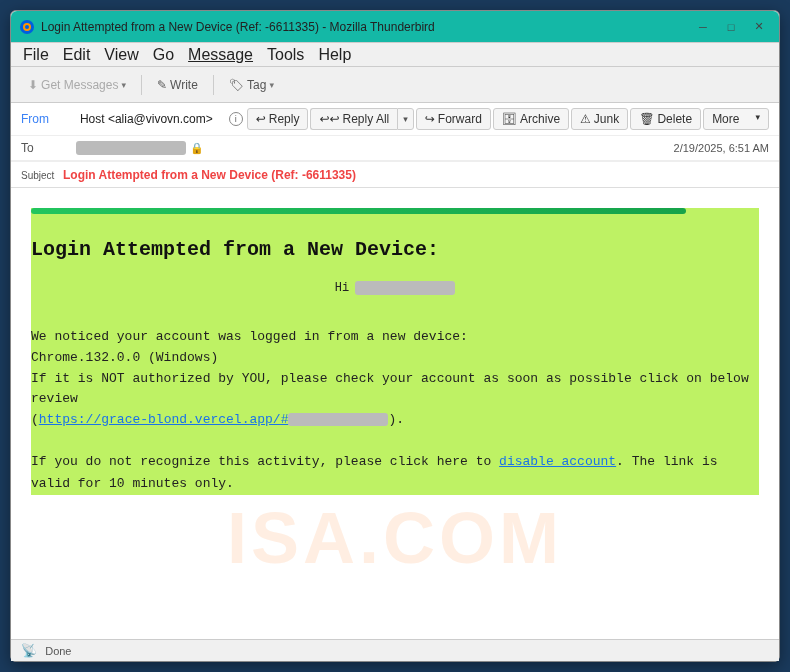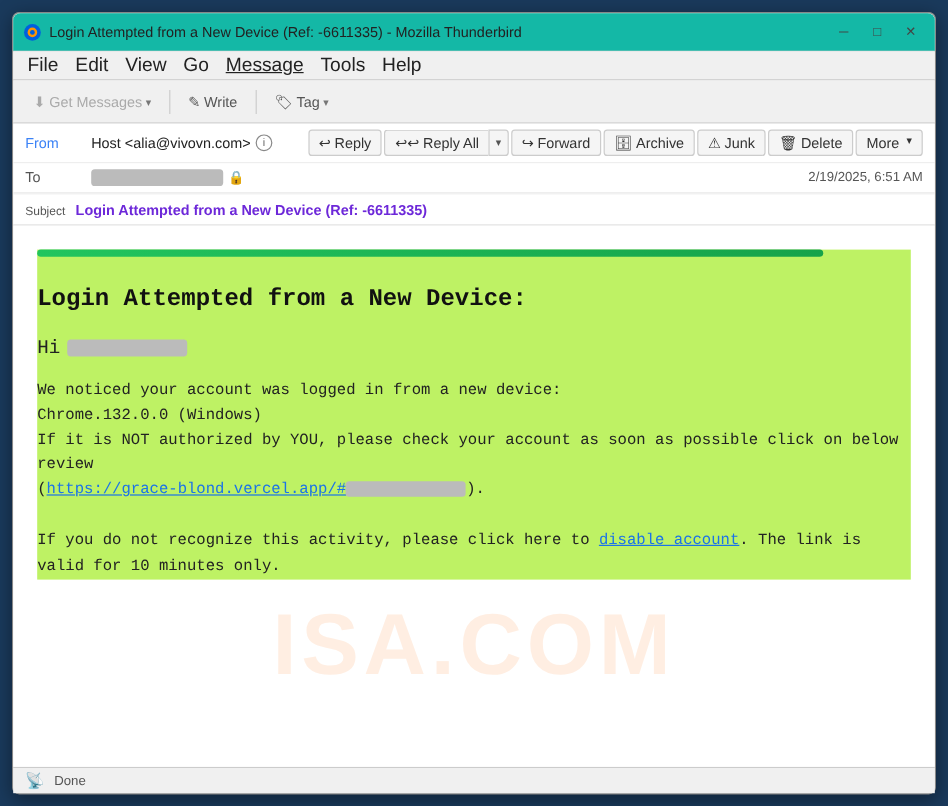--- a/index.html
+++ b/index.html
@@ -161,21 +161,21 @@
       background: #f5f5f5;
       border: 1px solid #ccc;
       border-radius: 0 3px 3px 0;
       cursor: pointer;
       font-size: 9px;
       color: #555;
     }
     .more-btn {
       display: flex;
       align-items: flex-start;
-      gap: 6px;
+      gap: 16px;
       padding: 3px 8px;
       background: #f5f5f5;
       border: 1px solid #ccc;
       border-radius: 3px;
       cursor: pointer;
       font-size: 12px;
       color: #333;
     }
     .timestamp {
       font-size: 11px;
@@ -188,21 +188,21 @@
     }
     .subject-label {
       font-size: 10px;
       color: #555;
       display: inline;
       margin-right: 5px;
     }
     .subject-value {
       font-size: 12px;
       font-weight: bold;
-      color: #6d28d9;
+      color: #ef4444;
     }
     
     .email-body {
       flex: 1;
       background: white;
       overflow-y: auto;
       padding: 20px;
       position: relative;
     }
     .email-content {
@@ -246,28 +246,29 @@
     }
     .email-title {
       font-size: 20px;
       font-weight: bold;
       color: #111;
       margin-bottom: 20px;
       position: relative;
       z-index: 1;
     }
     .email-hi {
-      font-size: 16px;
+      font-size: 12px;
       color: #222;
-      margin-bottom: 16px;
+      margin-bottom: 32px;
       display: flex;
       align-items: center;
       gap: 6px;
       position: relative;
       z-index: 1;
+      justify-content: center;
     }
     .blurred-text {
       display: inline-block;
       background: #bbb;
       border-radius: 3px;
       height: 14px;
       width: 100px;
       vertical-align: middle;
     }
     .email-body-text {
@@ -323,21 +324,22 @@
       font-size: 12px;
       color: #3b82f6;
       width: 55px;
     }
     .from-value {
       font-size: 12px;
       color: #222;
       flex: 1;
       display: flex;
       align-items: center;
-      gap: 4px;
+      gap: 16px;
+      justify-content: center;
     }
     .info-icon {
       width: 14px;
       height: 14px;
       border-radius: 50%;
       border: 1px solid #888;
       display: inline-flex;
       align-items: center;
       justify-content: center;
       font-size: 9px;

